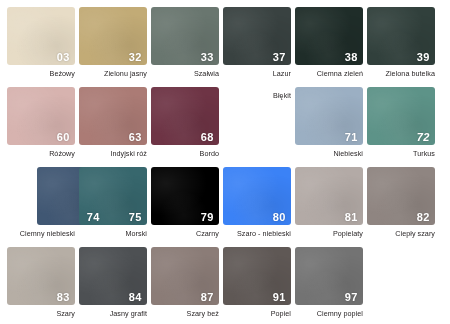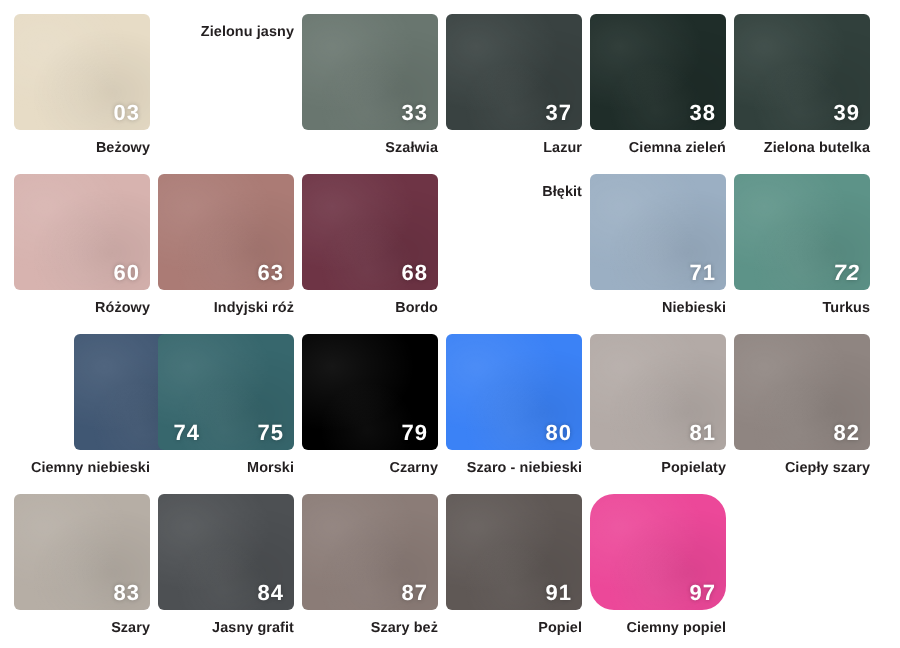--- a/index.html
+++ b/index.html
@@ -57,37 +57,40 @@
     font-size: 11px;
     font-weight: 700;
     letter-spacing: 0.5px;
     line-height: 1;
     text-shadow: 0 0 2px rgba(0,0,0,0.25);
   }
   .swatch-label {
     margin-top: 5px;
     color: #231f20;
     font-size: 7.2px;
-    font-weight: 700;
+    font-weight: 400;
     line-height: 1.1;
     letter-spacing: 0.05px;
     white-space: nowrap;
   }
 </style>
 </head>
 <body>
 
 <div id="palette-grid" style="background: rgb(255, 255, 255);">
     <div class="swatch-cell">
       <div class="swatch-chip" style="background-color: rgb(231, 220, 198);">
         <span class="swatch-code">03</span>
       </div>
       <div class="swatch-label">Beżowy</div>
     </div>
     <div class="swatch-cell">
+      <div class="swatch-chip" style="background-color: rgb(194, 171, 118);">
+        <span class="swatch-code">32</span>
+      </div>
       <div class="swatch-label">Zielonu jasny</div>
     </div>
     <div class="swatch-cell">
       <div class="swatch-chip" style="background-color: rgb(105, 118, 111);">
         <span class="swatch-code">33</span>
       </div>
       <div class="swatch-label">Szałwia</div>
     </div>
     <div class="swatch-cell">
       <div class="swatch-chip" style="background-color: rgb(57, 66, 65);">
@@ -194,18 +197,18 @@
       </div>
       <div class="swatch-label">Szary beż</div>
     </div>
     <div class="swatch-cell">
       <div class="swatch-chip" style="background-color: rgb(95, 88, 85);">
         <span class="swatch-code">91</span>
       </div>
       <div class="swatch-label">Popiel</div>
     </div>
     <div class="swatch-cell">
-      <div class="swatch-chip" style="background-color: #ec4899; border-radius: 12px;">
+      <div class="swatch-chip" style="background-color: #737373;">
         <span class="swatch-code">97</span>
       </div>
       <div class="swatch-label">Ciemny popiel</div>
     </div>
   </div>
 
 </body></html>

